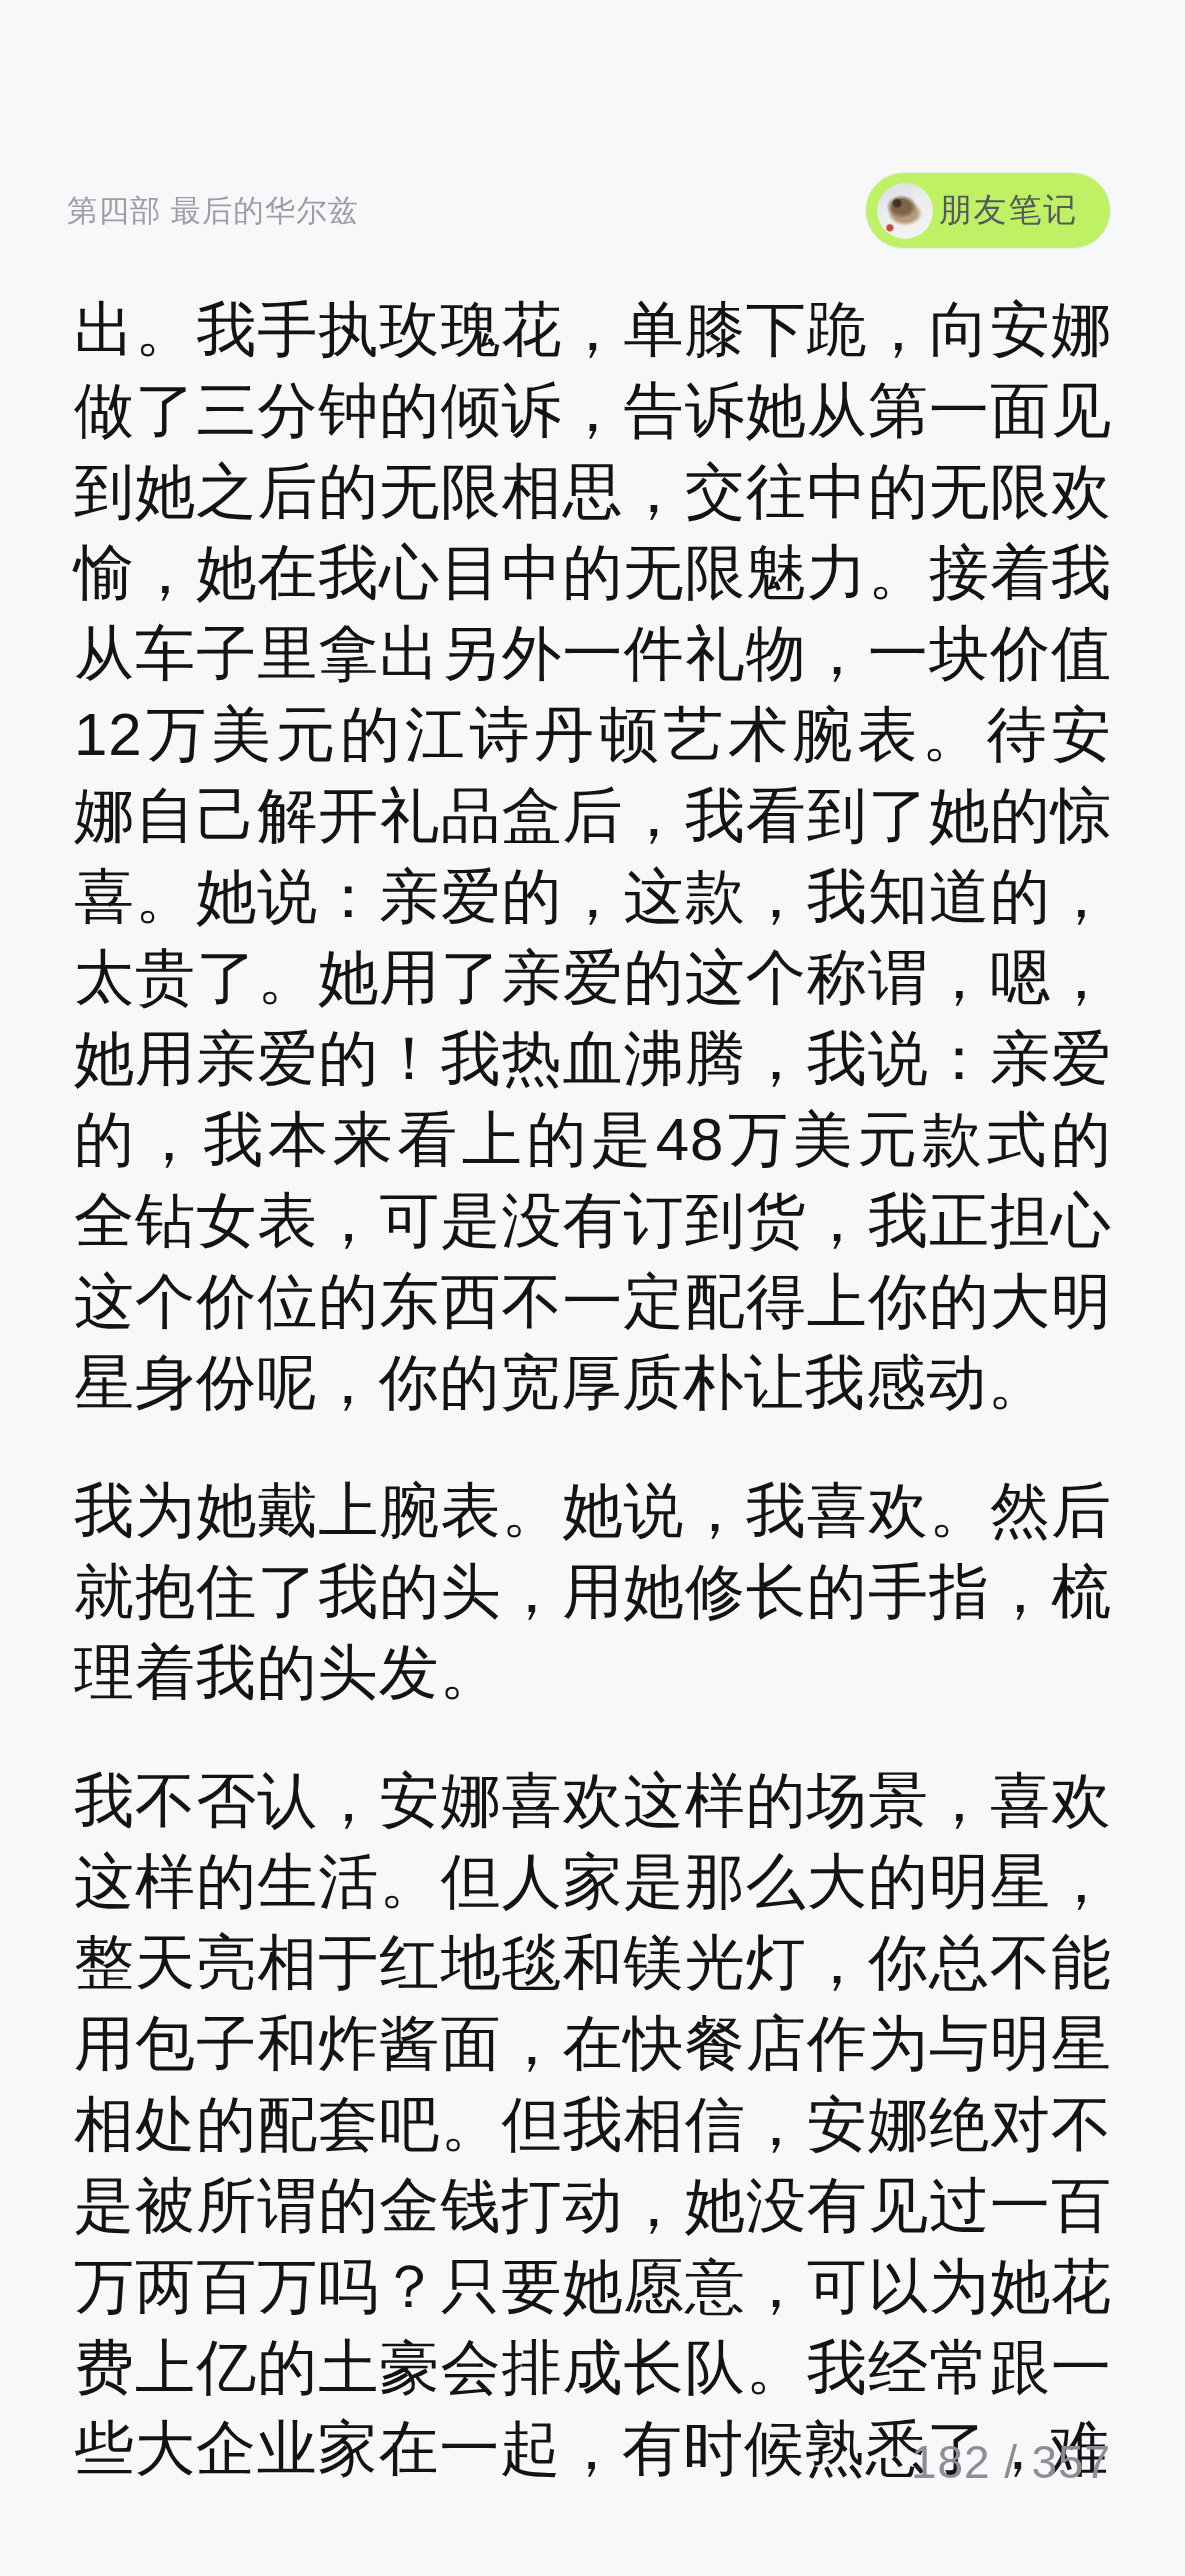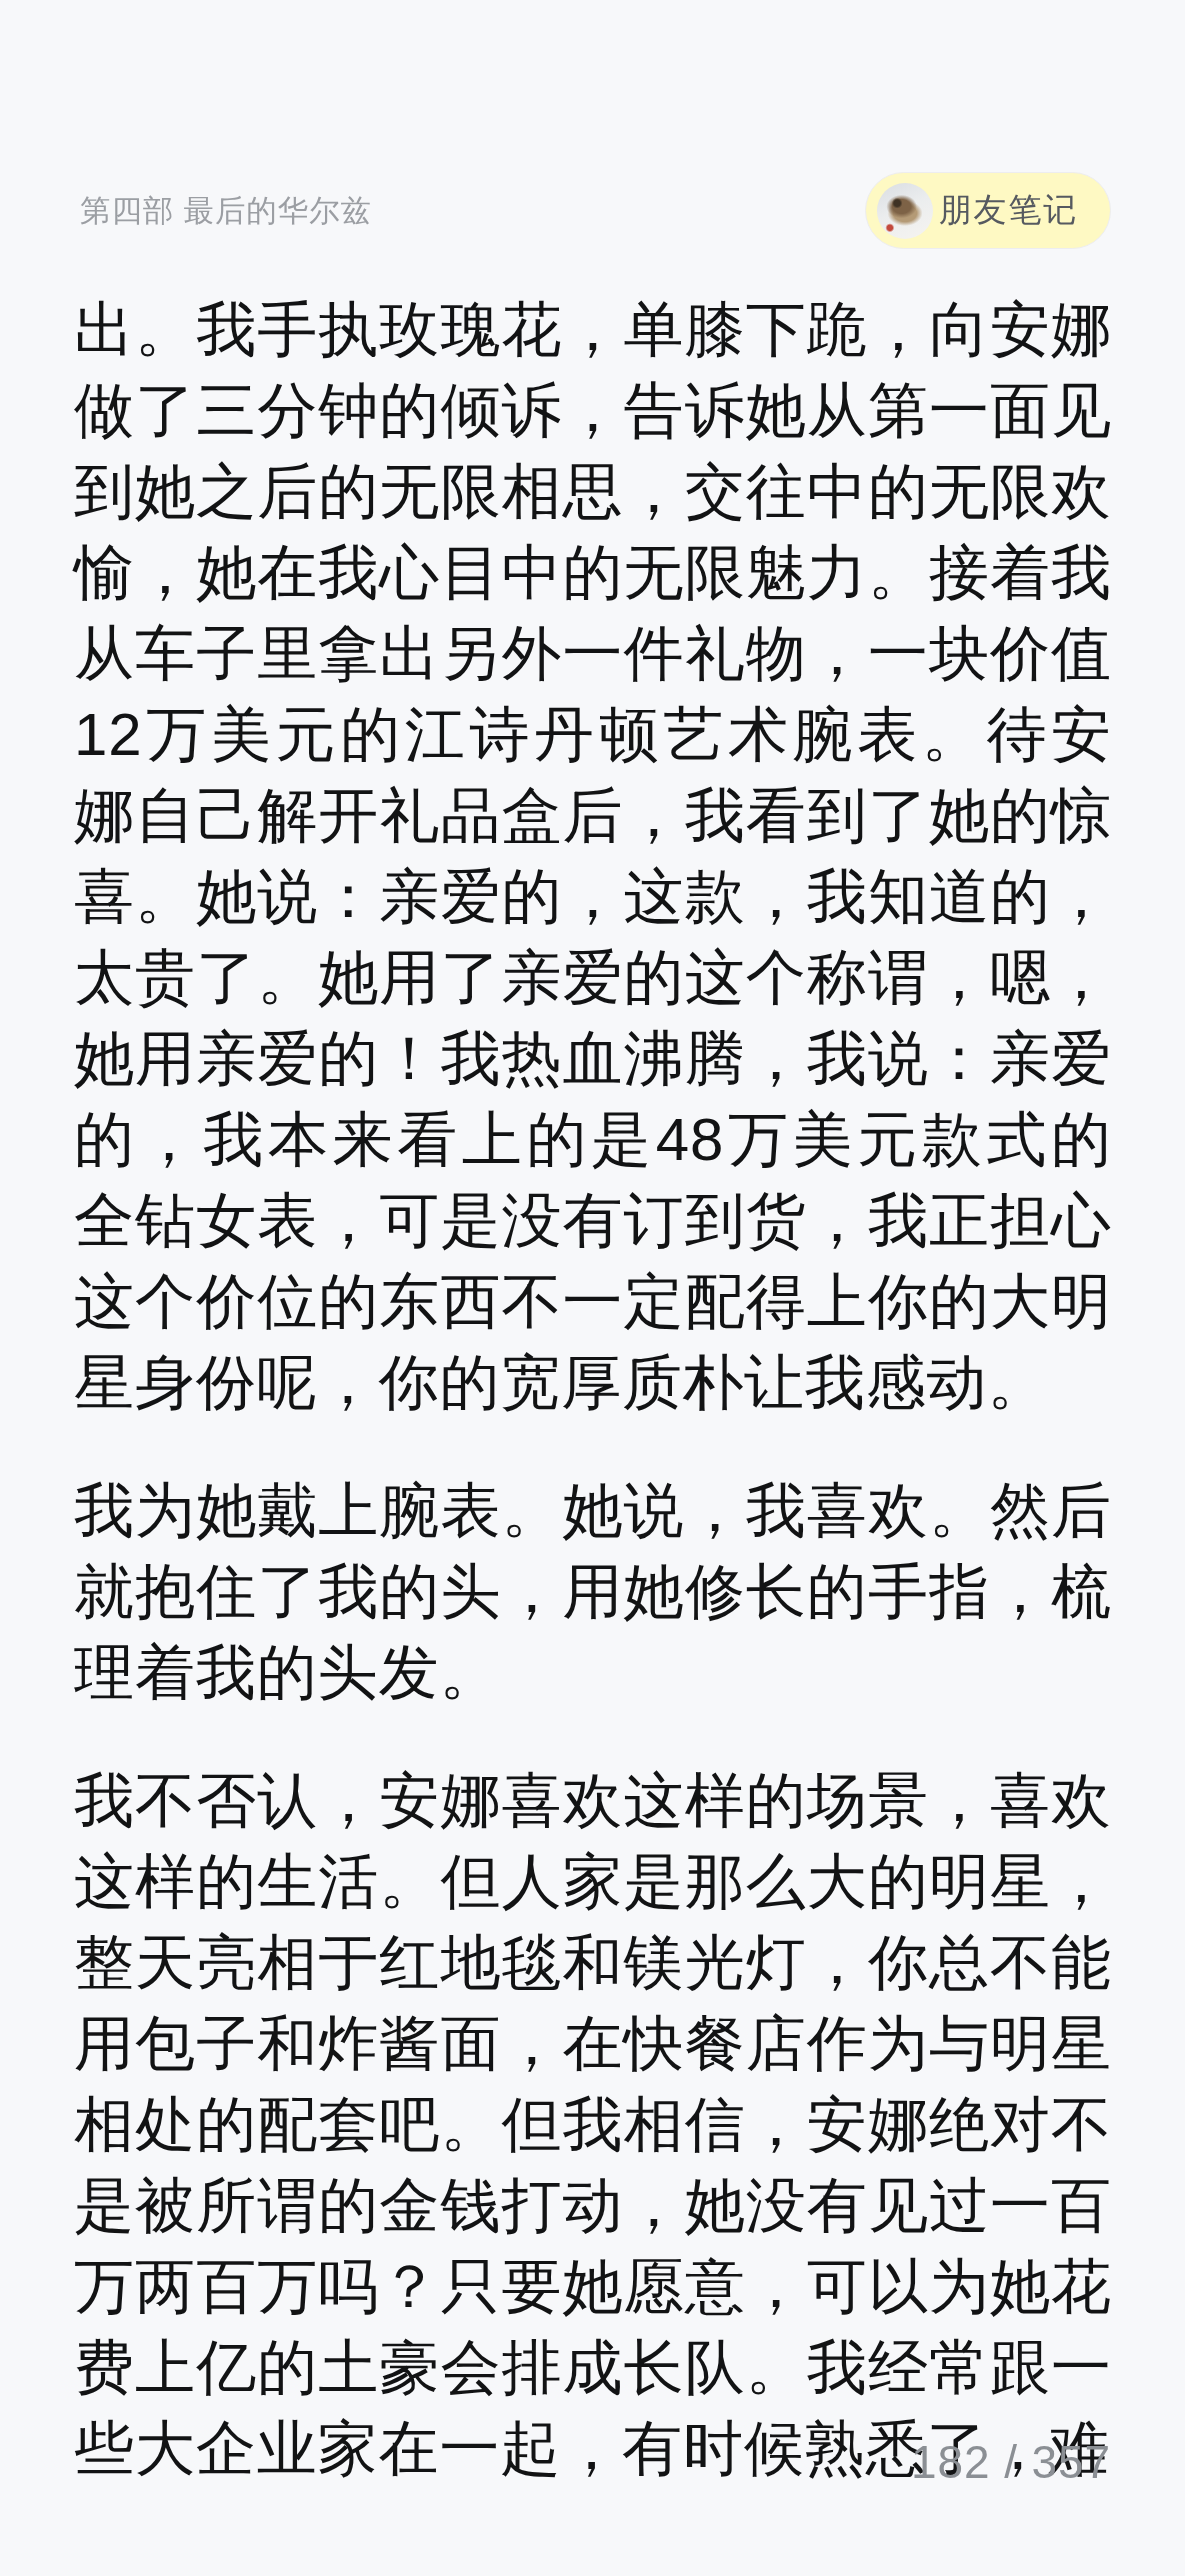--- a/index.html
+++ b/index.html
@@ -13,21 +13,21 @@
     width: 1186px;
     height: 2576px;
     margin: 0 auto;
     background: #f7f8fa;
     overflow: hidden;
   }
 
   
   .reader-header {
     position: absolute;
-    left: 80px;
+    left: 67px;
     right: 75px;
     top: 171px;
     height: 79px;
     display: flex;
     align-items: center;
     justify-content: space-between;
   }
   .chapter-title {
     font-size: 30.5px;
     line-height: 1.1;
@@ -36,21 +36,21 @@
     white-space: nowrap;
     overflow: hidden;
   }
   .notes-pill {
     height: 77px;
     box-sizing: border-box;
     display: flex;
     align-items: center;
     gap: 6px;
     padding: 0 32px 0 10.8px;
-    background: #fef9c3;
+    background: #bef264;
     border: 1.8px solid #ededef;
     border-radius: 40px;
     cursor: pointer;
   }
   .friend-avatar {
     width: 56px;
     height: 56px;
     border-radius: 50%;
     background:
       radial-gradient(circle 4.5px at 23% 80%, #c3493c 0 60%, rgba(195,73,60,0) 100%),

